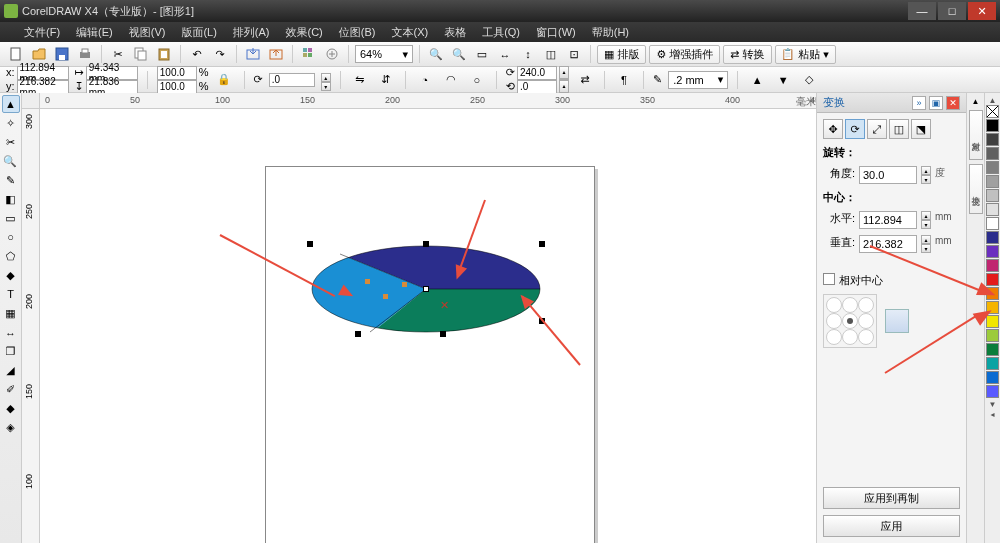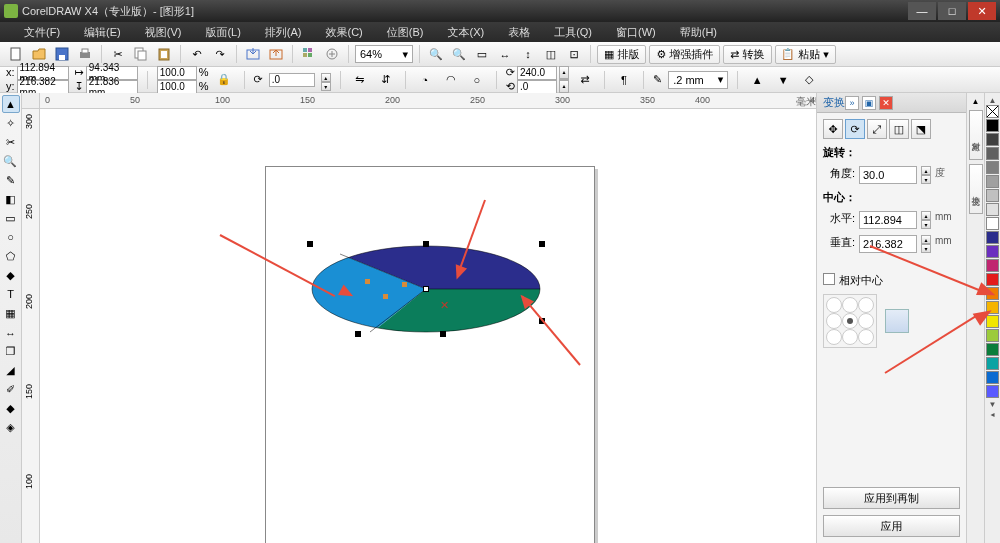--- a/index.html
+++ b/index.html
@@ -7,21 +7,21 @@
 
 
 .titlebar { height: 22px; background: linear-gradient(#4a4a4a,#222); color: #fff; display: flex; align-items: center; padding: 0 4px; }
 .titlebar .logo { width: 14px; height: 14px; background: #7cb342; border-radius: 2px; margin-right: 4px; }
 .titlebar .title { flex: 1; font-size: 11px; color: #ddd; }
 .winbtns { display: flex; }
 .winbtns div { width: 28px; height: 18px; margin-left: 2px; display: flex; align-items: center; justify-content: center; color: #fff; }
 .winbtns .min { background: #555; } .winbtns .max { background: #555; } .winbtns .close { background: #c0392b; }
 
 
-.menubar { height: 20px; background: linear-gradient(#3a3a3a,#2a2a2a); color: #ddd; display: flex; align-items: center; padding-left: 18px; gap: 12px; }
+.menubar { height: 20px; background: linear-gradient(#3a3a3a,#2a2a2a); color: #ddd; display: flex; align-items: center; padding-left: 18px; gap: 4px; }
 .menubar span { padding: 2px 6px; cursor: default; }
 
 
 .toolbar { height: 25px; background: linear-gradient(#fdfdfd,#e6e6e6); border-bottom: 1px solid #ccc; display: flex; align-items: center; padding: 0 6px; gap: 3px; }
 .tbtn { width: 20px; height: 20px; border: 1px solid transparent; display: flex; align-items: center; justify-content: center; border-radius: 2px; }
 .sep { width: 1px; height: 18px; background: #ccc; margin: 0 3px; }
 .zoomsel { width: 58px; height: 18px; border: 1px solid #aaa; background: #fff; display: flex; align-items: center; padding: 0 4px; justify-content: space-between; }
 .txtbtn { height: 19px; border: 1px solid #bbb; background: linear-gradient(#fff,#eee); padding: 0 6px; display: flex; align-items: center; border-radius: 2px; gap: 3px; }
 
 
@@ -54,21 +54,21 @@
 
 .art { position: absolute; left: 270px; top: 135px; width: 232px; height: 90px; }
 .ellipse-svg { width: 100%; height: 100%; }
 .handle { position: absolute; width: 6px; height: 6px; background: #000; }
 .node { position: absolute; width: 5px; height: 5px; background: #d68b3a; }
 .arrow-line { position: absolute; background: #e74c3c; height: 2px; transform-origin: left center; }
 .arrow-head { position: absolute; width:0; height:0; border-left: 14px solid #e74c3c; border-top: 6px solid transparent; border-bottom: 6px solid transparent; }
 
 
 .docker { width: 150px; background: #f4f4f4; border-left: 1px solid #ccc; display: flex; flex-direction: column; }
-.docker-title { height: 20px; background: linear-gradient(#e8e8e8,#d8d8d8); border-bottom: 1px solid #bbb; display: flex; align-items: center; padding: 0 6px; color: #2266aa; font-size: 11px; }
+.docker-title { height: 20px; background: linear-gradient(#e8e8e8,#d8d8d8); border-bottom: 1px solid #bbb; display: flex; align-items: center; padding: 0 6px; color: #2266aa; font-size: 11px; justify-content: space-between; }
 .docker-title .ctrls { display: flex; gap: 3px; }
 .docker-title .ctrls div { width: 14px; height: 14px; border: 1px solid #aaa; background: #fff; display: flex; align-items: center; justify-content: center; font-size: 9px; }
 .docker-body { padding: 6px; flex: 1; display: flex; flex-direction: column; gap: 6px; }
 .docker-tabs { display: flex; gap: 2px; }
 .dtab { width: 20px; height: 20px; border: 1px solid #aaa; background: linear-gradient(#fff,#e8e8e8); display:flex; align-items:center; justify-content:center; }
 .dtab.active { background: #d0e4f5; border-color:#6aa0d0; }
 .fld { display: flex; align-items: flex-start; gap: 4px; }
 .fld label { width: 32px; text-align: right; }
 .fld .numin { width: 58px; height: 18px; border: 1px solid #aaa; background: #fff; padding: 0 3px; display: flex; align-items: center; }
 .anchor-grid { display: flex; flex-wrap: wrap; width: 54px; gap: 0; border:1px solid #ccc; padding:2px; }
@@ -332,21 +332,21 @@
     <div class="ruler-h">
       <span class="mm-label">毫米</span>
     <span class="tick" style="left: 5px;">0</span>
         <span class="tick" style="left: 90px;">50</span>
         <span class="tick" style="left: 175px;">100</span>
         <span class="tick" style="left: 260px;">150</span>
         <span class="tick" style="left: 345px;">200</span>
         <span class="tick" style="left: 430px;">250</span>
         <span class="tick" style="left: 515px;">300</span>
         <span class="tick" style="left: 600px;">350</span>
-        <span class="tick" style="left: 655px;">400</span>
+        <span class="tick" style="left: 685px;">400</span>
         <span class="tick" style="left: 770px;">450</span>
       </div>
     <div class="ruler-v">
         <span class="tick" style="top: 20px;">300</span>
         <span class="tick" style="top: 110px;">250</span>
         <span class="tick" style="top: 200px;">200</span>
         <span class="tick" style="top: 290px;">150</span>
         <span class="tick" style="top: 380px;">100</span>
       </div>
     <div class="canvas">

